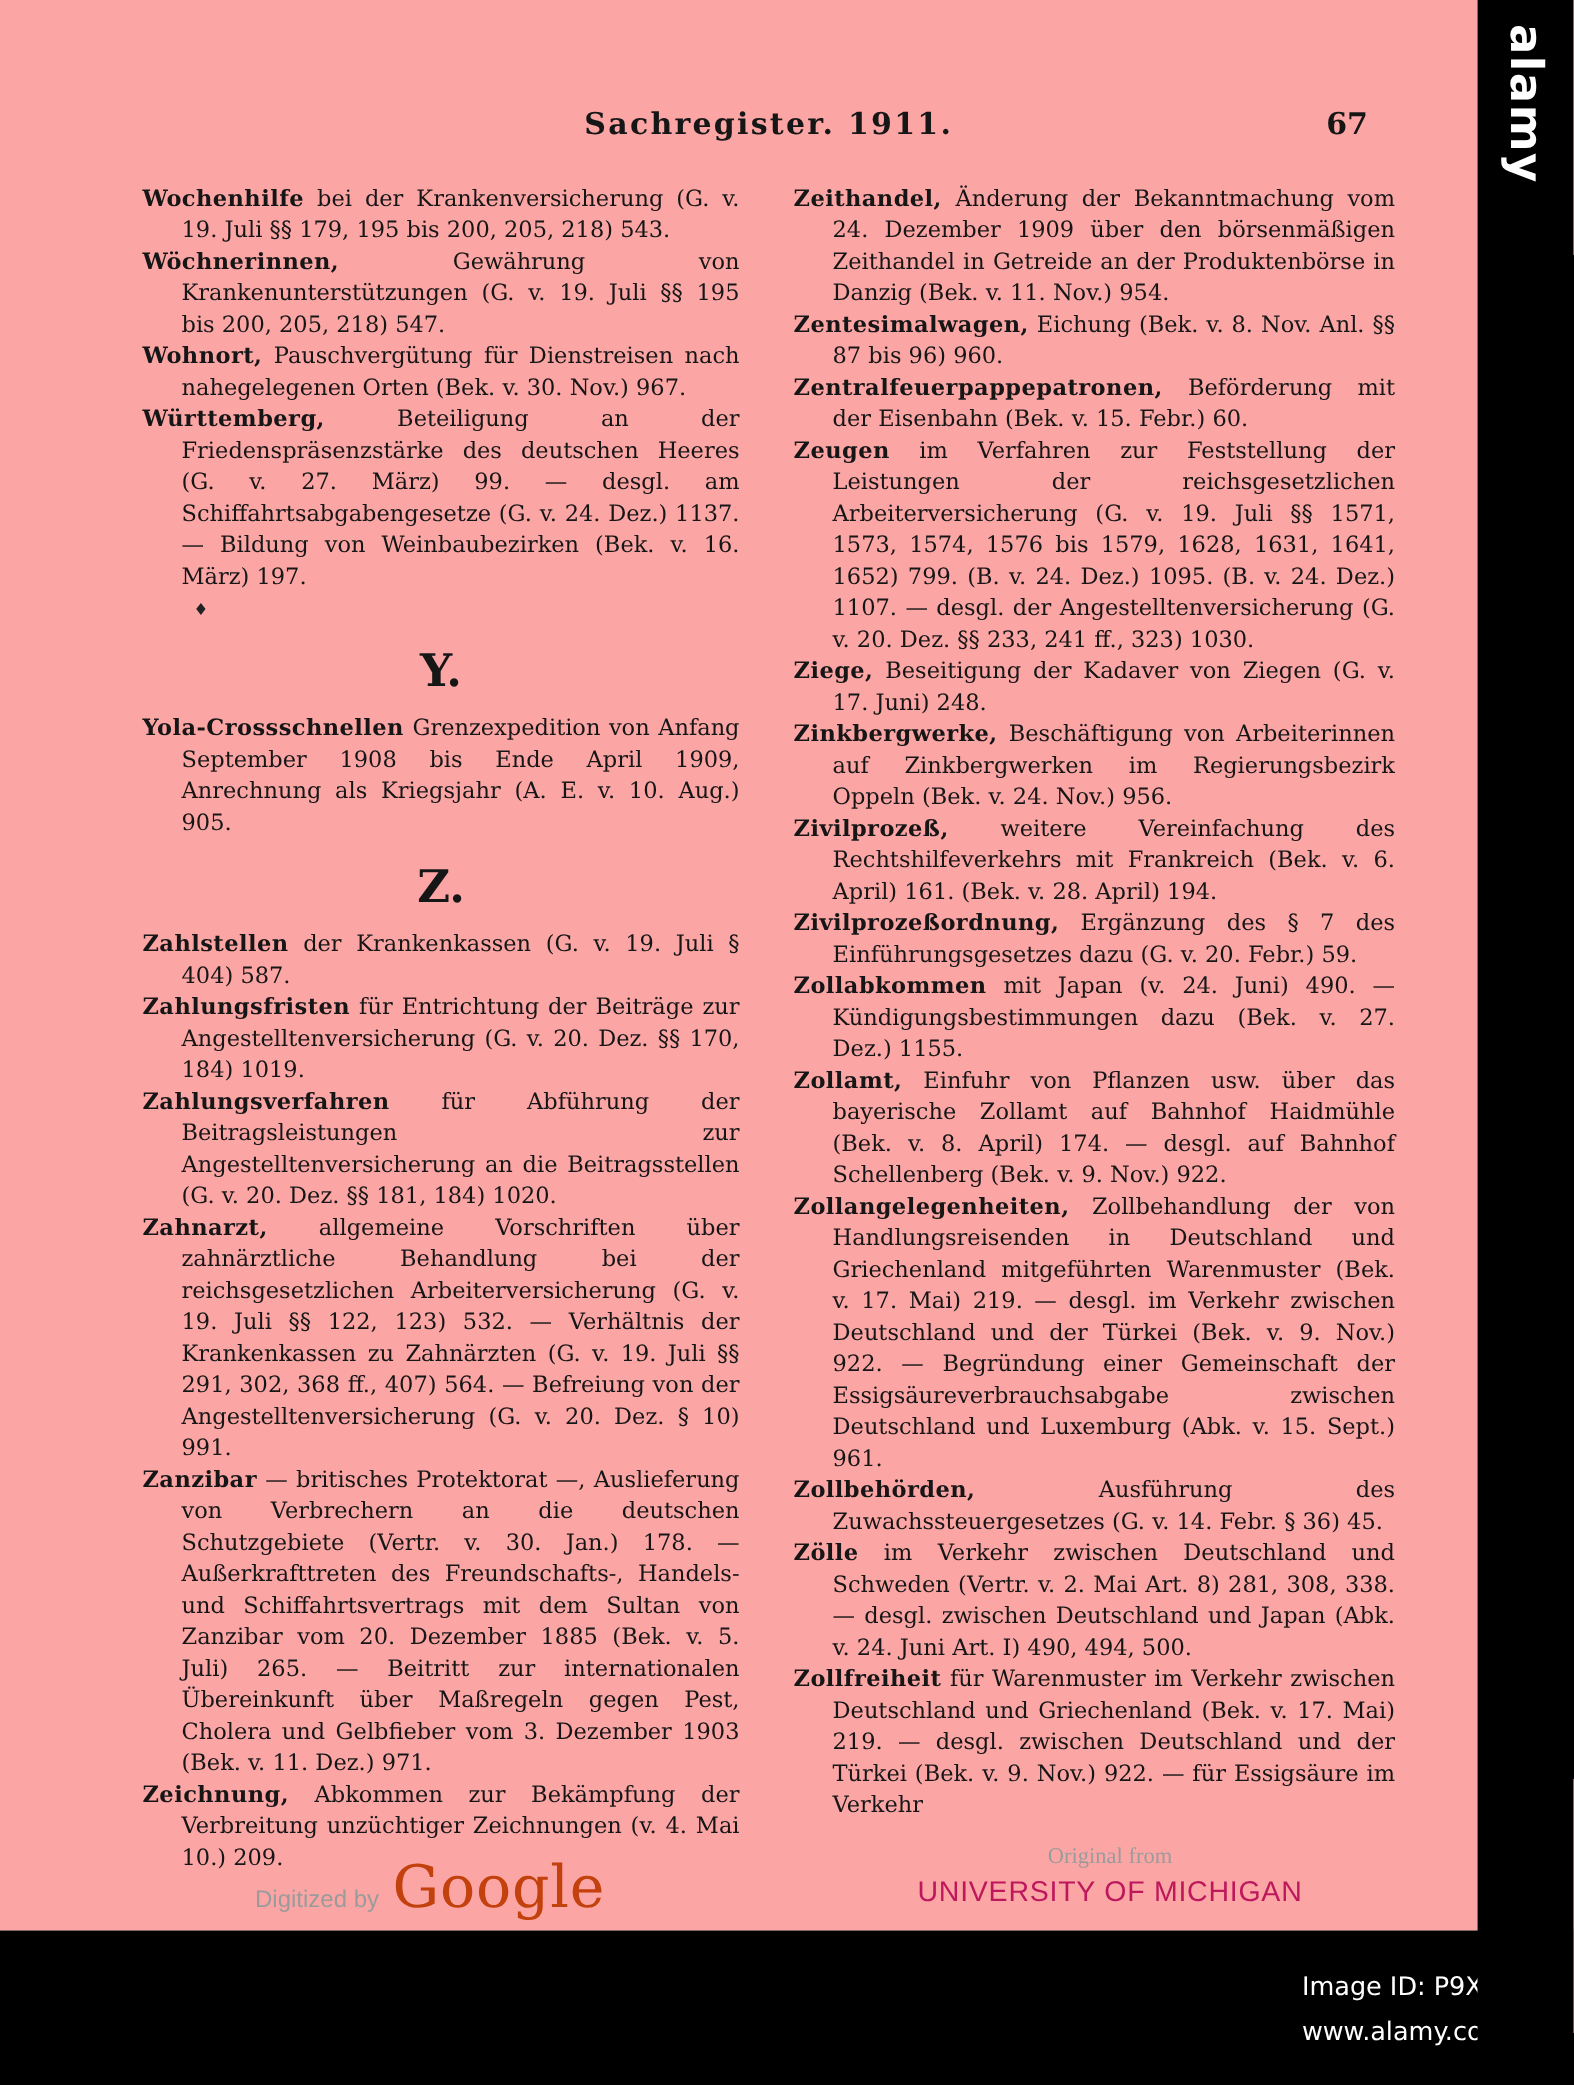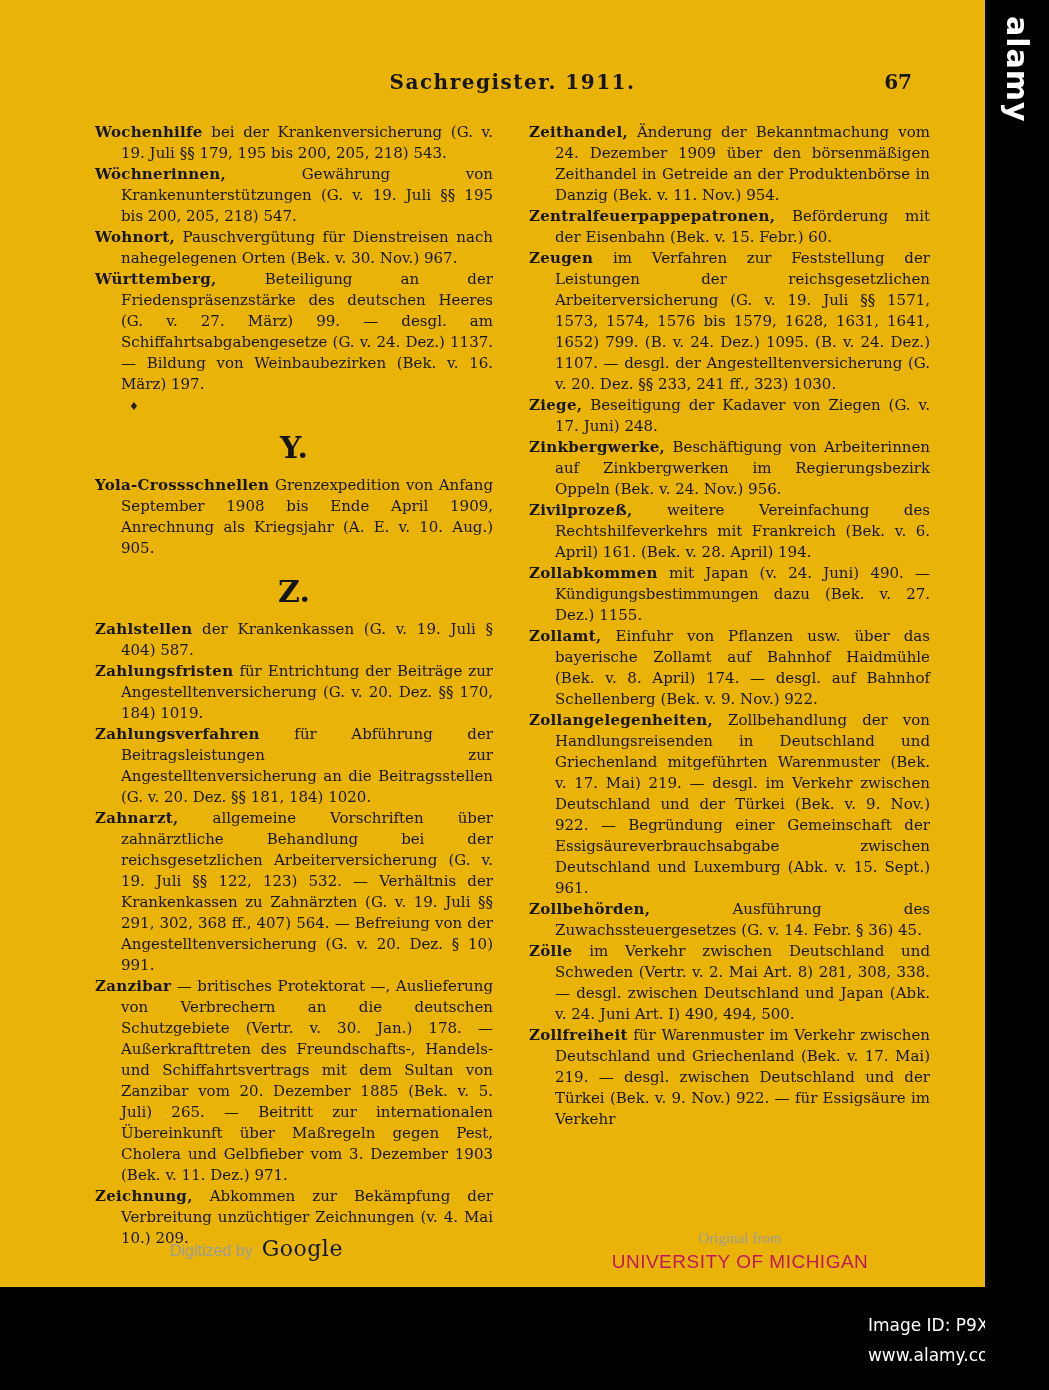--- a/index.html
+++ b/index.html
@@ -10,21 +10,21 @@
     overflow:hidden;
     font-family:"DejaVu Serif","Liberation Serif",serif;
     color:#161616;
   }
   
   .page{
     position:absolute;left:0;top:0;
     width:985px;height:1287px;
     box-sizing:border-box;
     padding:70px 55px 0 95px;
-    background:#eab308;
+    background:#fca5a5;
   }
   .page-header{position:relative;text-align:center;margin-bottom:26px;height:26px;}
   .header-title{
     display:inline-block;font-size:20px;font-weight:700;letter-spacing:1.5px;
   }
   .page-number{
     position:absolute;right:18px;top:0;font-size:20px;font-weight:700;
   }
   .columns{display:flex;gap:36px;}
   .col{width:402px;}
@@ -46,21 +46,21 @@
   
   .footer-left{
     position:absolute;left:170px;top:1236px;
     display:flex;align-items:baseline;gap:9px;
     color:#9b9b9b;
     font-family:"Liberation Sans","DejaVu Sans",sans-serif;
   }
   .footer-left .label{font-size:16px;}
   .google-logo{
     font-family:"DejaVu Serif","Liberation Serif",serif;
-    font-size:22px;color:#0f172a;letter-spacing:.5px;
+    font-size:39px;color:#c2410c;letter-spacing:.5px;
   }
   .footer-right{
     position:absolute;left:590px;top:1230px;width:300px;
     text-align:center;color:#9b9b9b;
     font-family:"Liberation Sans","DejaVu Sans",sans-serif;
   }
   .footer-right .line1{font-size:15px;margin-bottom:4px;font-family:Liberation Serif, serif;}
   .footer-right .line2{font-size:19px;letter-spacing:.5px;color:#be185d;}
   
   .alamy-side{
@@ -116,25 +116,27 @@
             <p class="entry"><span class="term">Zahlungsverfahren</span> für Abführung der Beitragsleistungen zur Angestelltenversicherung an die Beitragsstellen (G. v. 20. Dez. §§ 181, 184) 1020.</p>
             <p class="entry"><span class="term">Zahnarzt,</span> allgemeine Vorschriften über zahnärztliche Behandlung bei der reichsgesetzlichen Arbeiterversicherung (G. v. 19. Juli §§ 122, 123) 532. — Verhältnis der Krankenkassen zu Zahnärzten (G. v. 19. Juli §§ 291, 302, 368 ff., 407) 564. — Befreiung von der Angestelltenversicherung (G. v. 20. Dez. § 10) 991.</p>
             <p class="entry"><span class="term">Zanzibar</span> — britisches Protektorat —, Auslieferung von Verbrechern an die deutschen Schutzgebiete (Vertr. v. 30. Jan.) 178. — Außerkrafttreten des Freundschafts-, Handels- und Schiffahrtsvertrags mit dem Sultan von Zanzibar vom 20. Dezember 1885 (Bek. v. 5. Juli) 265. — Beitritt zur internationalen Übereinkunft über Maßregeln gegen Pest, Cholera und Gelbfieber vom 3. Dezember 1903 (Bek. v. 11. Dez.) 971.</p>
             <p class="entry"><span class="term">Zeichnung,</span> Abkommen zur Bekämpfung der Verbreitung unzüchtiger Zeichnungen (v. 4. Mai 10.) 209.</p>
           </div>
       </div>
 
       <div class="col right">
         <div>
             <p class="entry"><span class="term">Zeithandel,</span> Änderung der Bekanntmachung vom 24. Dezember 1909 über den börsenmäßigen Zeithandel in Getreide an der Produktenbörse in Danzig (Bek. v. 11. Nov.) 954.</p>
+            <p class="entry"><span class="term">Zentesimalwagen,</span> Eichung (Bek. v. 8. Nov. Anl. §§ 87 bis 96) 960.</p>
             <p class="entry"><span class="term">Zentralfeuerpappepatronen,</span> Beförderung mit der Eisenbahn (Bek. v. 15. Febr.) 60.</p>
             <p class="entry"><span class="term">Zeugen</span> im Verfahren zur Feststellung der Leistungen der reichsgesetzlichen Arbeiterversicherung (G. v. 19. Juli §§ 1571, 1573, 1574, 1576 bis 1579, 1628, 1631, 1641, 1652) 799. (B. v. 24. Dez.) 1095. (B. v. 24. Dez.) 1107. — desgl. der Angestelltenversicherung (G. v. 20. Dez. §§ 233, 241 ff., 323) 1030.</p>
             <p class="entry"><span class="term">Ziege,</span> Beseitigung der Kadaver von Ziegen (G. v. 17. Juni) 248.</p>
             <p class="entry"><span class="term">Zinkbergwerke,</span> Beschäftigung von Arbeiterinnen auf Zinkbergwerken im Regierungsbezirk Oppeln (Bek. v. 24. Nov.) 956.</p>
             <p class="entry"><span class="term">Zivilprozeß,</span> weitere Vereinfachung des Rechtshilfeverkehrs mit Frankreich (Bek. v. 6. April) 161. (Bek. v. 28. April) 194.</p>
+            <p class="entry"><span class="term">Zivilprozeßordnung,</span> Ergänzung des § 7 des Einführungsgesetzes dazu (G. v. 20. Febr.) 59.</p>
             <p class="entry"><span class="term">Zollabkommen</span> mit Japan (v. 24. Juni) 490. — Kündigungsbestimmungen dazu (Bek. v. 27. Dez.) 1155.</p>
             <p class="entry"><span class="term">Zollamt,</span> Einfuhr von Pflanzen usw. über das bayerische Zollamt auf Bahnhof Haidmühle (Bek. v. 8. April) 174. — desgl. auf Bahnhof Schellenberg (Bek. v. 9. Nov.) 922.</p>
             <p class="entry"><span class="term">Zollangelegenheiten,</span> Zollbehandlung der von Handlungsreisenden in Deutschland und Griechenland mitgeführten Warenmuster (Bek. v. 17. Mai) 219. — desgl. im Verkehr zwischen Deutschland und der Türkei (Bek. v. 9. Nov.) 922. — Begründung einer Gemeinschaft der Essigsäureverbrauchsabgabe zwischen Deutschland und Luxemburg (Abk. v. 15. Sept.) 961.</p>
             <p class="entry"><span class="term">Zollbehörden,</span> Ausführung des Zuwachssteuergesetzes (G. v. 14. Febr. § 36) 45.</p>
             <p class="entry"><span class="term">Zölle</span> im Verkehr zwischen Deutschland und Schweden (Vertr. v. 2. Mai Art. 8) 281, 308, 338. — desgl. zwischen Deutschland und Japan (Abk. v. 24. Juni Art. I) 490, 494, 500.</p>
             <p class="entry"><span class="term">Zollfreiheit</span> für Warenmuster im Verkehr zwischen Deutschland und Griechenland (Bek. v. 17. Mai) 219. — desgl. zwischen Deutschland und der Türkei (Bek. v. 9. Nov.) 922. — für Essigsäure im Verkehr</p>
           </div>
       </div>
 
     </div>

